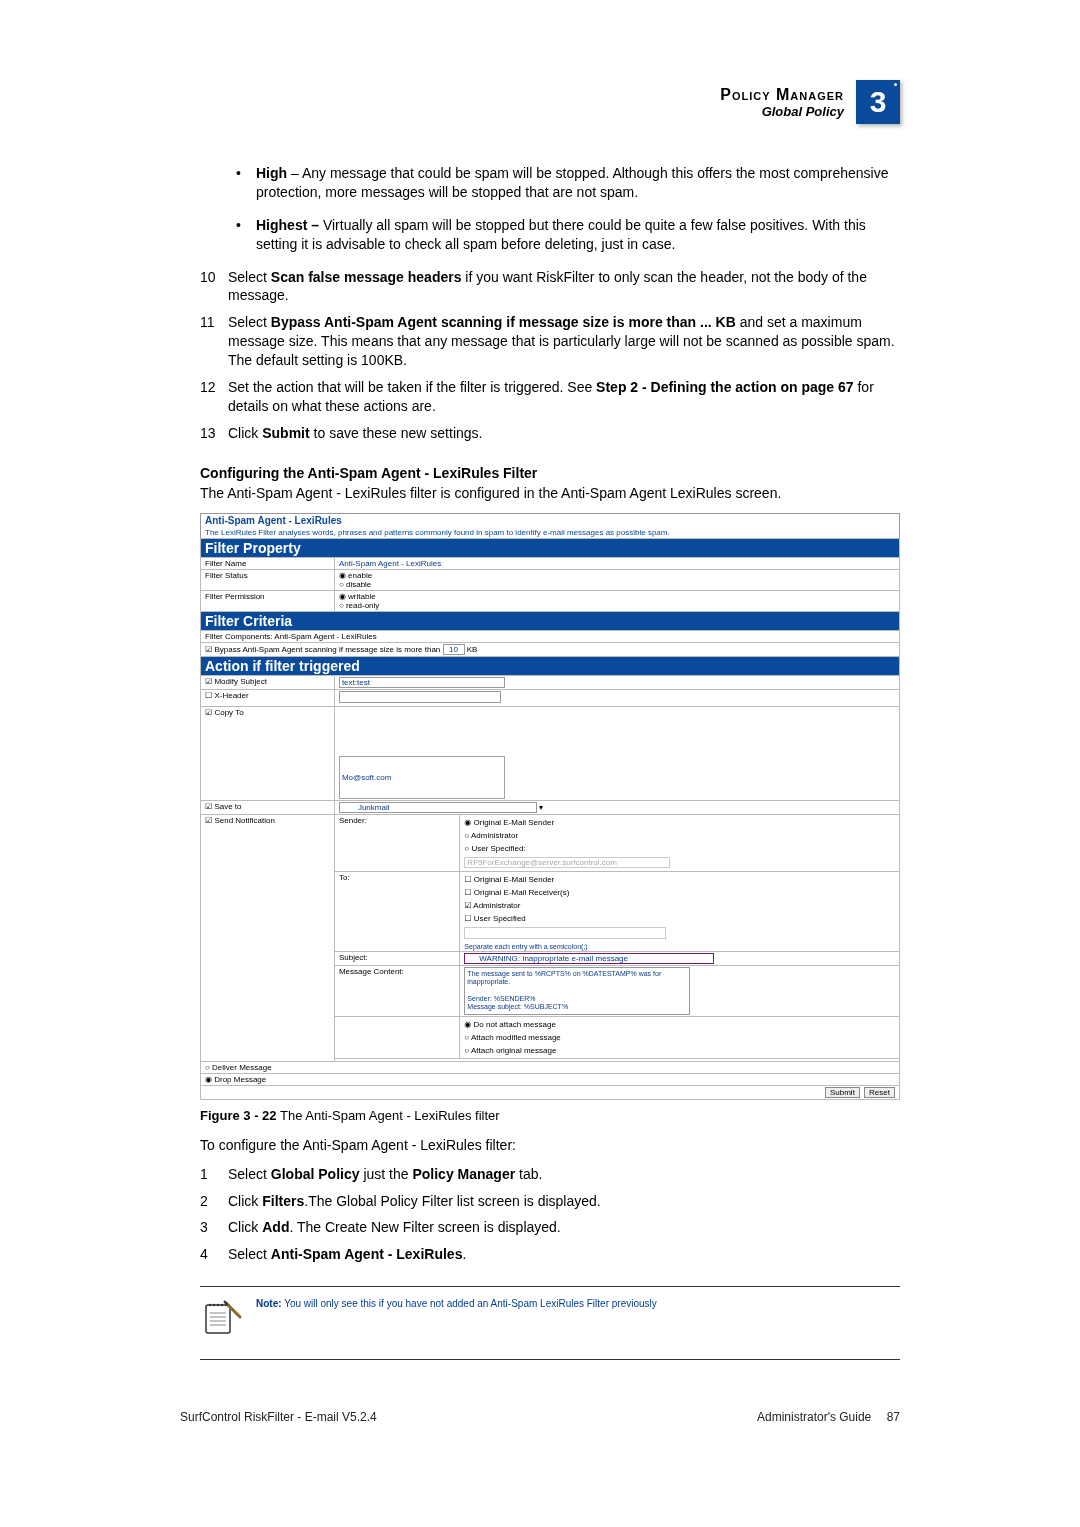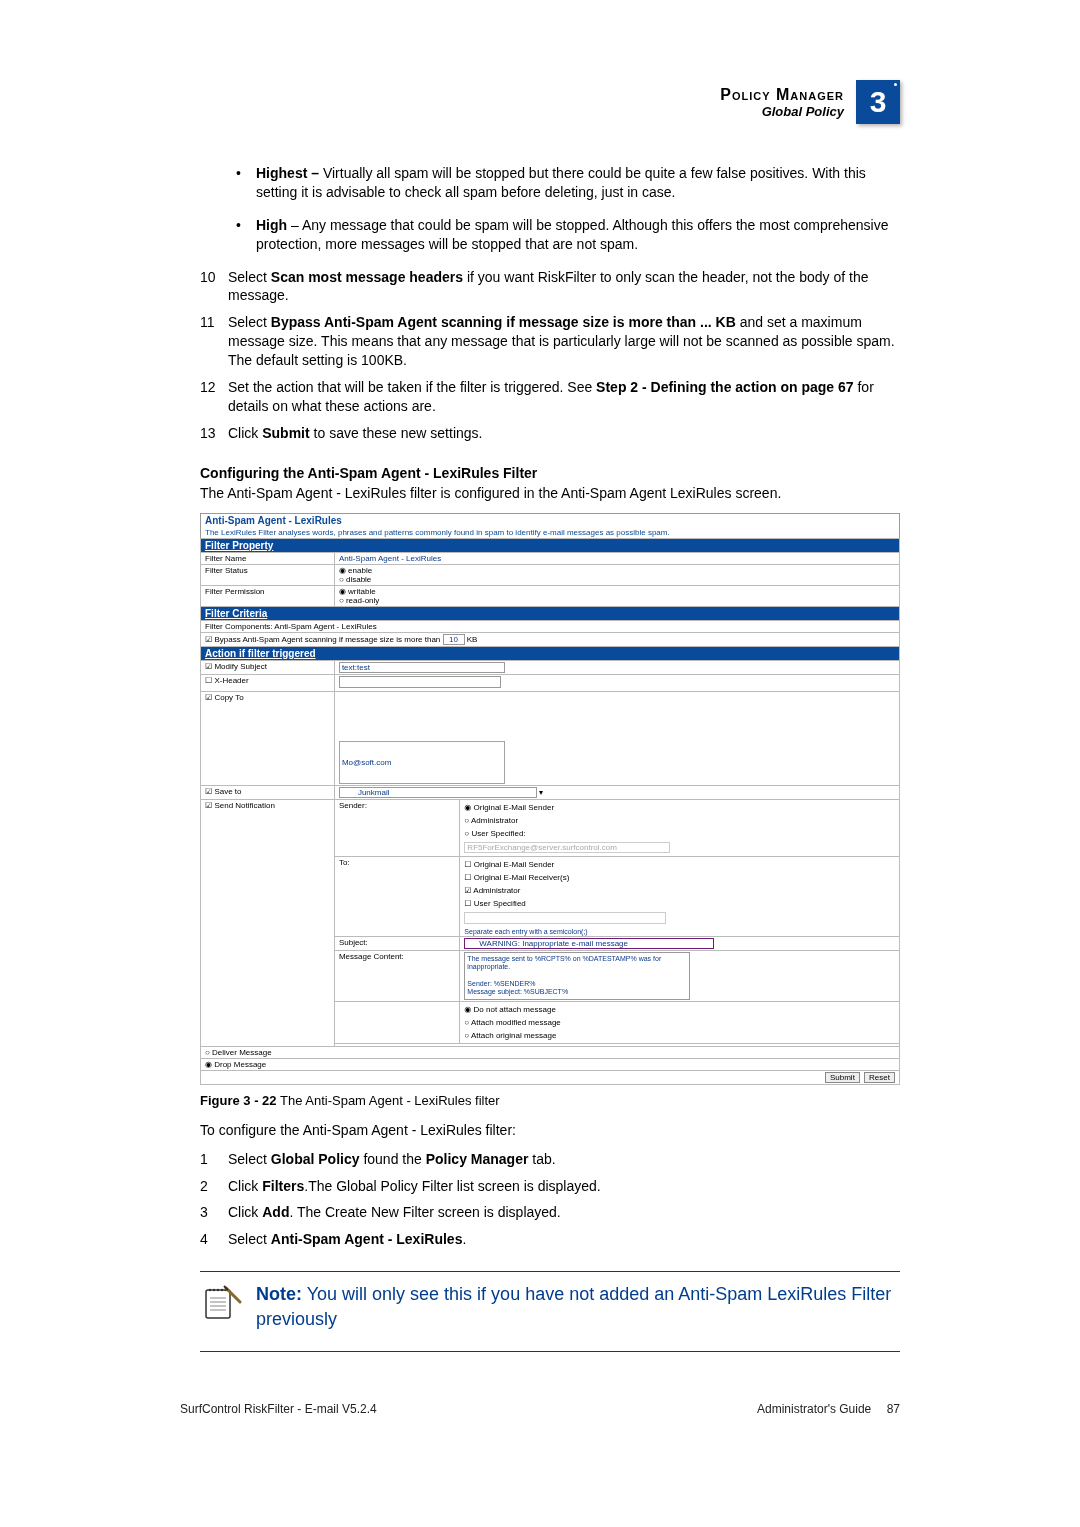--- a/index.html
+++ b/index.html
@@ -136,22 +136,21 @@
     color: #0a4a9a;
     font-size: 8px;
     border: none !important;
     padding: 2px 4px 6px 4px;
   }
   .ss-section-hdr {
     background: #0a4a9a;
     color: white;
     font-weight: bold;
     padding: 2px 4px;
-    font-size: 10px;
-    text-decoration: underline;
+    font-size: 14px;
   }
   .ss-input {
     background: white;
     color: #0a3a8a;
     font-size: 8px;
     border: none;
     width: 160px;
   }
   .subcol {
     vertical-align: top;
@@ -195,21 +194,21 @@
     width: 42px;
     height: 42px;
     flex: 0 0 42px;
     position: relative;
   }
   .note-icon svg {
     display: block;
   }
   .note-text {
     flex: 1;
-    font-size: 18px;
+    font-size: 10px;
     line-height: 1.35;
   }
   .note-text .note-label {
     color: #003d8f;
     font-weight: bold;
   }
   .note-text .note-body {
     color: #003d8f;
   }
   .footer {
@@ -237,31 +236,31 @@
     <div class="chapter-badge">
       <span>3</span>
       <span class="chapter-dot"></span>
     </div>
   </div>
 
   <div class="content-block">
 
     <ul class="bullet-list">
       <li>
+        <b>High</b><span> – Any message that could be spam will be stopped. Although this offers the most comprehensive protection, more messages will be stopped that are not spam.</span>
+      </li>
+      <li>
         <b>Highest –</b><span> Virtually all spam will be stopped but there could be quite a few false positives. With this setting it is advisable to check all spam before deleting, just in case.</span>
       </li>
-      <li>
-        <b>High</b><span> – Any message that could be spam will be stopped. Although this offers the most comprehensive protection, more messages will be stopped that are not spam.</span>
-      </li>
     </ul>
 
     <ul class="step-list">
       <li>
         <span class="step-num">10</span>
-        <span class="step-body"><span>Select </span><b>Scan most message headers</b><span> if you want RiskFilter to only scan the header, not the body of the message.</span></span>
+        <span class="step-body"><span>Select </span><b>Scan false message headers</b><span> if you want RiskFilter to only scan the header, not the body of the message.</span></span>
       </li>
       <li>
         <span class="step-num">11</span>
         <span class="step-body"><span>Select </span><b>Bypass Anti-Spam Agent scanning if message size is more than ... KB</b><span> and set a maximum message size. This means that any message that is particularly large will not be scanned as possible spam. The default setting is 100KB.</span></span>
       </li>
       <li>
         <span class="step-num">12</span>
         <span class="step-body"><span>Set the action that will be taken if the filter is triggered. See </span><b>Step 2 - Defining the action on page 67</b><span> for details on what these actions are.</span></span>
       </li>
       <li>
@@ -399,21 +398,21 @@
 
     <div class="figure-caption">
       <b>Figure 3 - 22</b><span> The Anti-Spam Agent - LexiRules filter</span>
     </div>
 
     <p class="intro-line">To configure the Anti-Spam Agent - LexiRules filter:</p>
 
     <ul class="step-list">
       <li>
         <span class="step-num">1</span>
-        <span class="step-body"><span>Select </span><b>Global Policy</b><span> found the </span><b>Policy Manager</b><span> tab.</span></span>
+        <span class="step-body"><span>Select </span><b>Global Policy</b><span> just the </span><b>Policy Manager</b><span> tab.</span></span>
       </li>
       <li>
         <span class="step-num">2</span>
         <span class="step-body"><span>Click </span><b>Filters</b><span>.The Global Policy Filter list screen is displayed.</span></span>
       </li>
       <li>
         <span class="step-num">3</span>
         <span class="step-body"><span>Click </span><b>Add</b><span>. The Create New Filter screen is displayed.</span></span>
       </li>
       <li>

